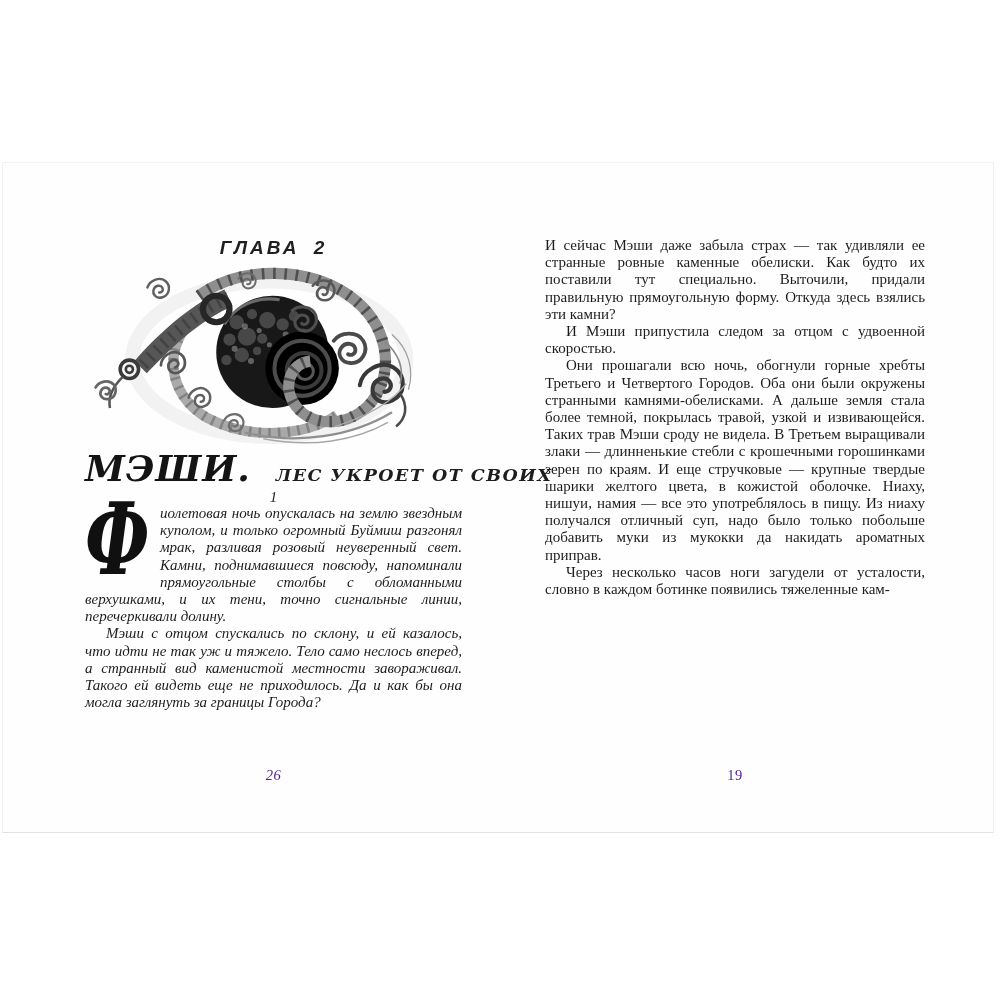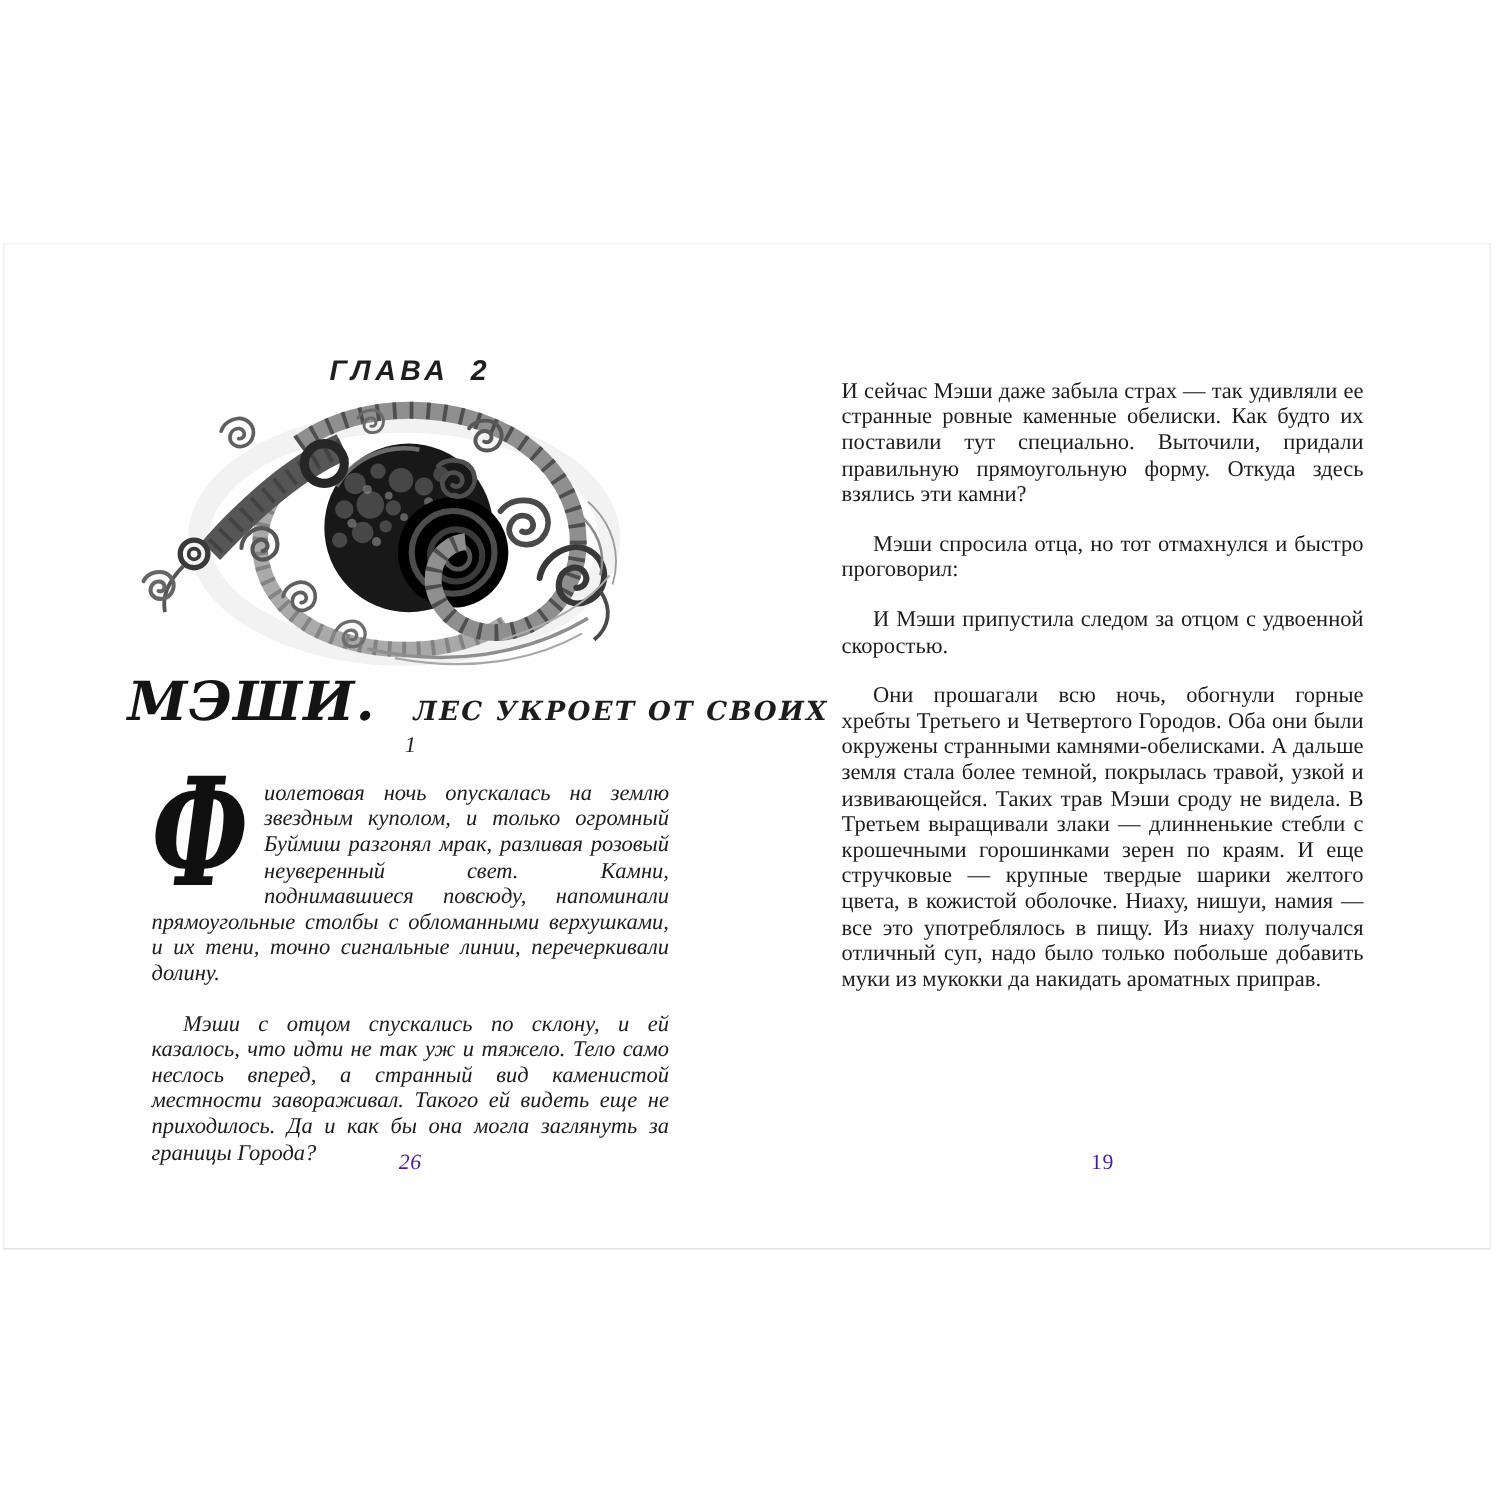--- a/index.html
+++ b/index.html
@@ -27,21 +27,21 @@
   .title-sub{font-family:"DejaVu Serif","Liberation Serif",serif;font-weight:bold;
        font-size:17.5px;letter-spacing:1.5px;margin-left:25px;color:#1d1d1d;}
 
   .section-number{position:absolute;top:489px;left:0;right:0;text-align:center;
        font-size:15px;color:#222;}
 
   .body-text{position:absolute;left:0;right:0;font-size:15px;line-height:17.2px;
        text-align:justify;color:#1c1c1c;}
   .page-left  .body-text{top:505px;}
   .page-right .body-text{top:237px;}
-  .body-text p{margin:16px;padding:0;text-indent:21px;}
+  .body-text p{margin:0;padding:0;text-indent:21px;}
   .body-text p.flush{text-indent:0;}
 
   .dropcap-box{float:left;width:64px;height:73px;margin:1px 11px 0 0;position:relative;}
   .dropcap{position:absolute;left:0;top:-17px;font-family:"DejaVu Serif","Liberation Serif",serif;
        font-weight:bold;font-size:100px;line-height:100px;color:#101010;
        transform:scaleX(.68);transform-origin:left top;}
 
   .page-number{position:absolute;top:767px;left:0;right:0;text-align:center;
        font-size:14.5px;letter-spacing:.5px;color:#4c1d95;}
 </style>
@@ -150,19 +150,19 @@
     </p>
     <p>Мэши с отцом спускались по склону, и ей казалось, что идти не так уж и тяжело. Тело само неслось вперед, а странный вид каменистой местности завораживал. Такого ей видеть еще не приходилось. Да и как бы она могла заглянуть за границы Города?</p>
   </div>
 
   <div class="page-number">26</div>
 </div>
 
 <div class="page page-right">
   <div class="body-text">
     <p class="flush">И сейчас Мэши даже забыла страх — так удивляли ее странные ровные каменные обелиски. Как будто их поставили тут специально. Выточили, придали правильную прямоугольную форму. Откуда здесь взялись эти камни?</p>
-    <p>Мэши спросила отца, но тот отмахнулся и быстро проговорил:</p>
     <p>И Мэши припустила следом за отцом с удвоенной скоростью.</p>
     <p>Они прошагали всю ночь, обогнули горные хребты Третьего и Четвертого Городов. Оба они были окружены странными камнями-обелисками. А дальше земля стала более темной, покрылась травой, узкой и извивающейся. Таких трав Мэши сроду не видела. В Третьем выращивали злаки — длинненькие стебли с крошечными горошинками зерен по краям. И еще стручковые — крупные твердые шарики желтого цвета, в кожистой оболочке. Ниаху, нишуи, намия — все это употреблялось в пищу. Из ниаху получался отличный суп, надо было только побольше добавить муки из мукокки да накидать ароматных приправ.</p>
+    <p>Через несколько часов ноги загудели от усталости, словно в каждом ботинке появились тяжеленные кам-</p>
   </div>
 
   <div class="page-number">19</div>
 </div>
 
 </body></html>

